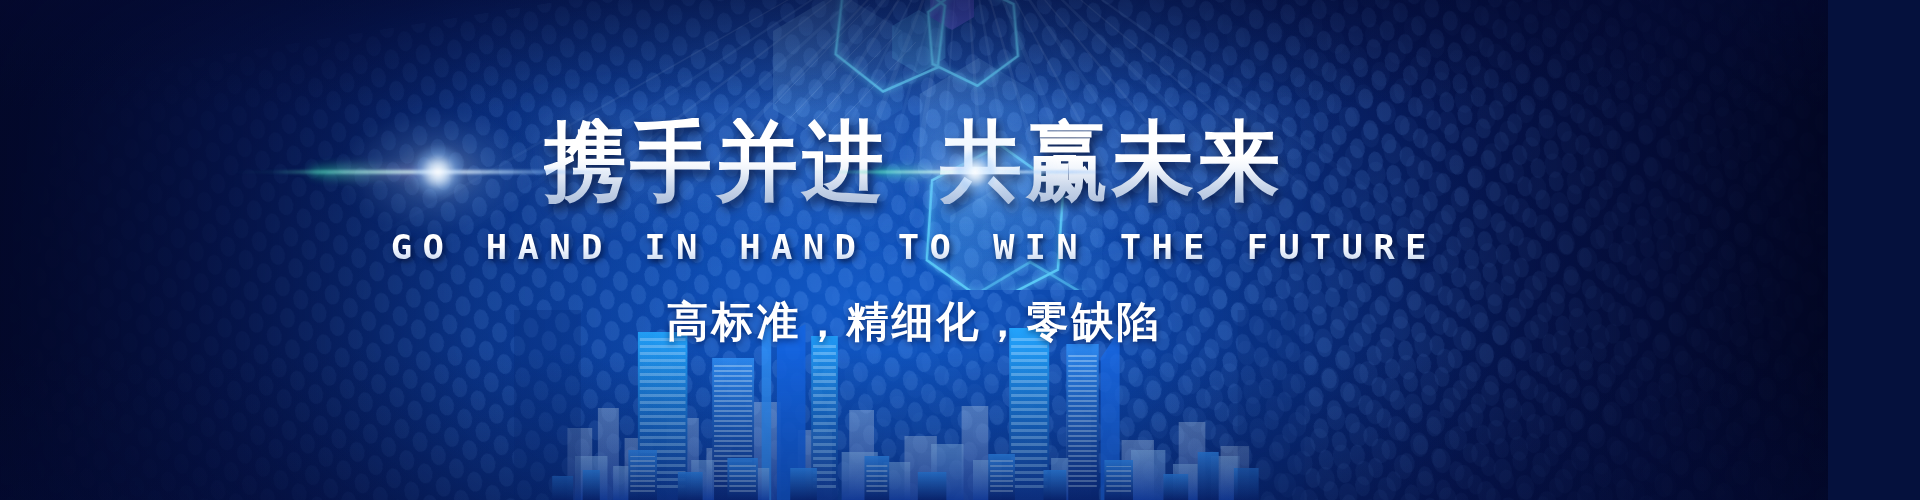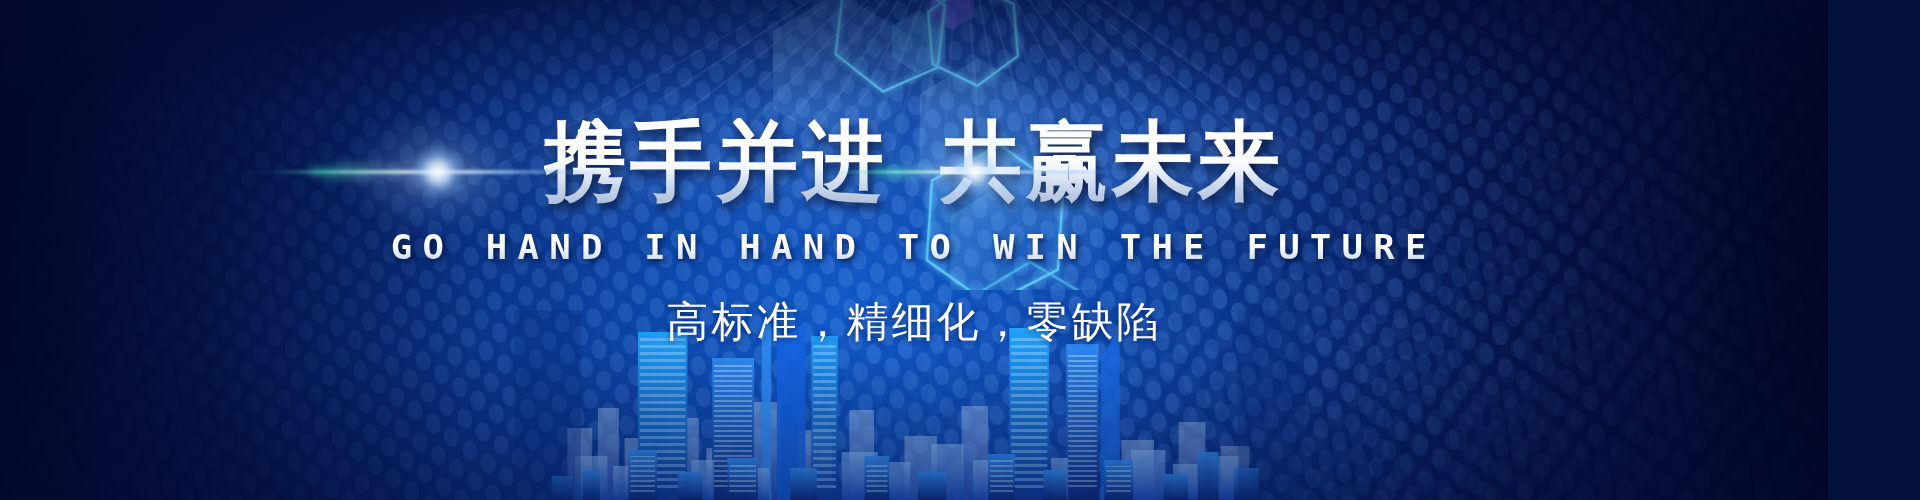--- a/index.html
+++ b/index.html
@@ -129,21 +129,21 @@
     -webkit-background-clip:text;background-clip:text;
     -webkit-text-fill-color:transparent;
     filter:drop-shadow(2px 3px 3px rgba(1,8,40,.7));
     white-space:nowrap;
     transform:scaleX(1.02) scaleY(.94);
   }
 
   .tagline{
     margin-top:26px;
     font-family:"DejaVu Sans","Liberation Sans",sans-serif;
-    font-weight:400;
+    font-weight:700;
     font-size:42px;
     letter-spacing:3px;
     color:#ffffff;
     text-shadow:0 2px 6px rgba(2,10,45,.55);
     white-space:nowrap;
   }
 
   .top-glow{
     position:absolute;left:50%;top:-120px;transform:translateX(-50%);
     width:900px;height:400px;border-radius:50%;

